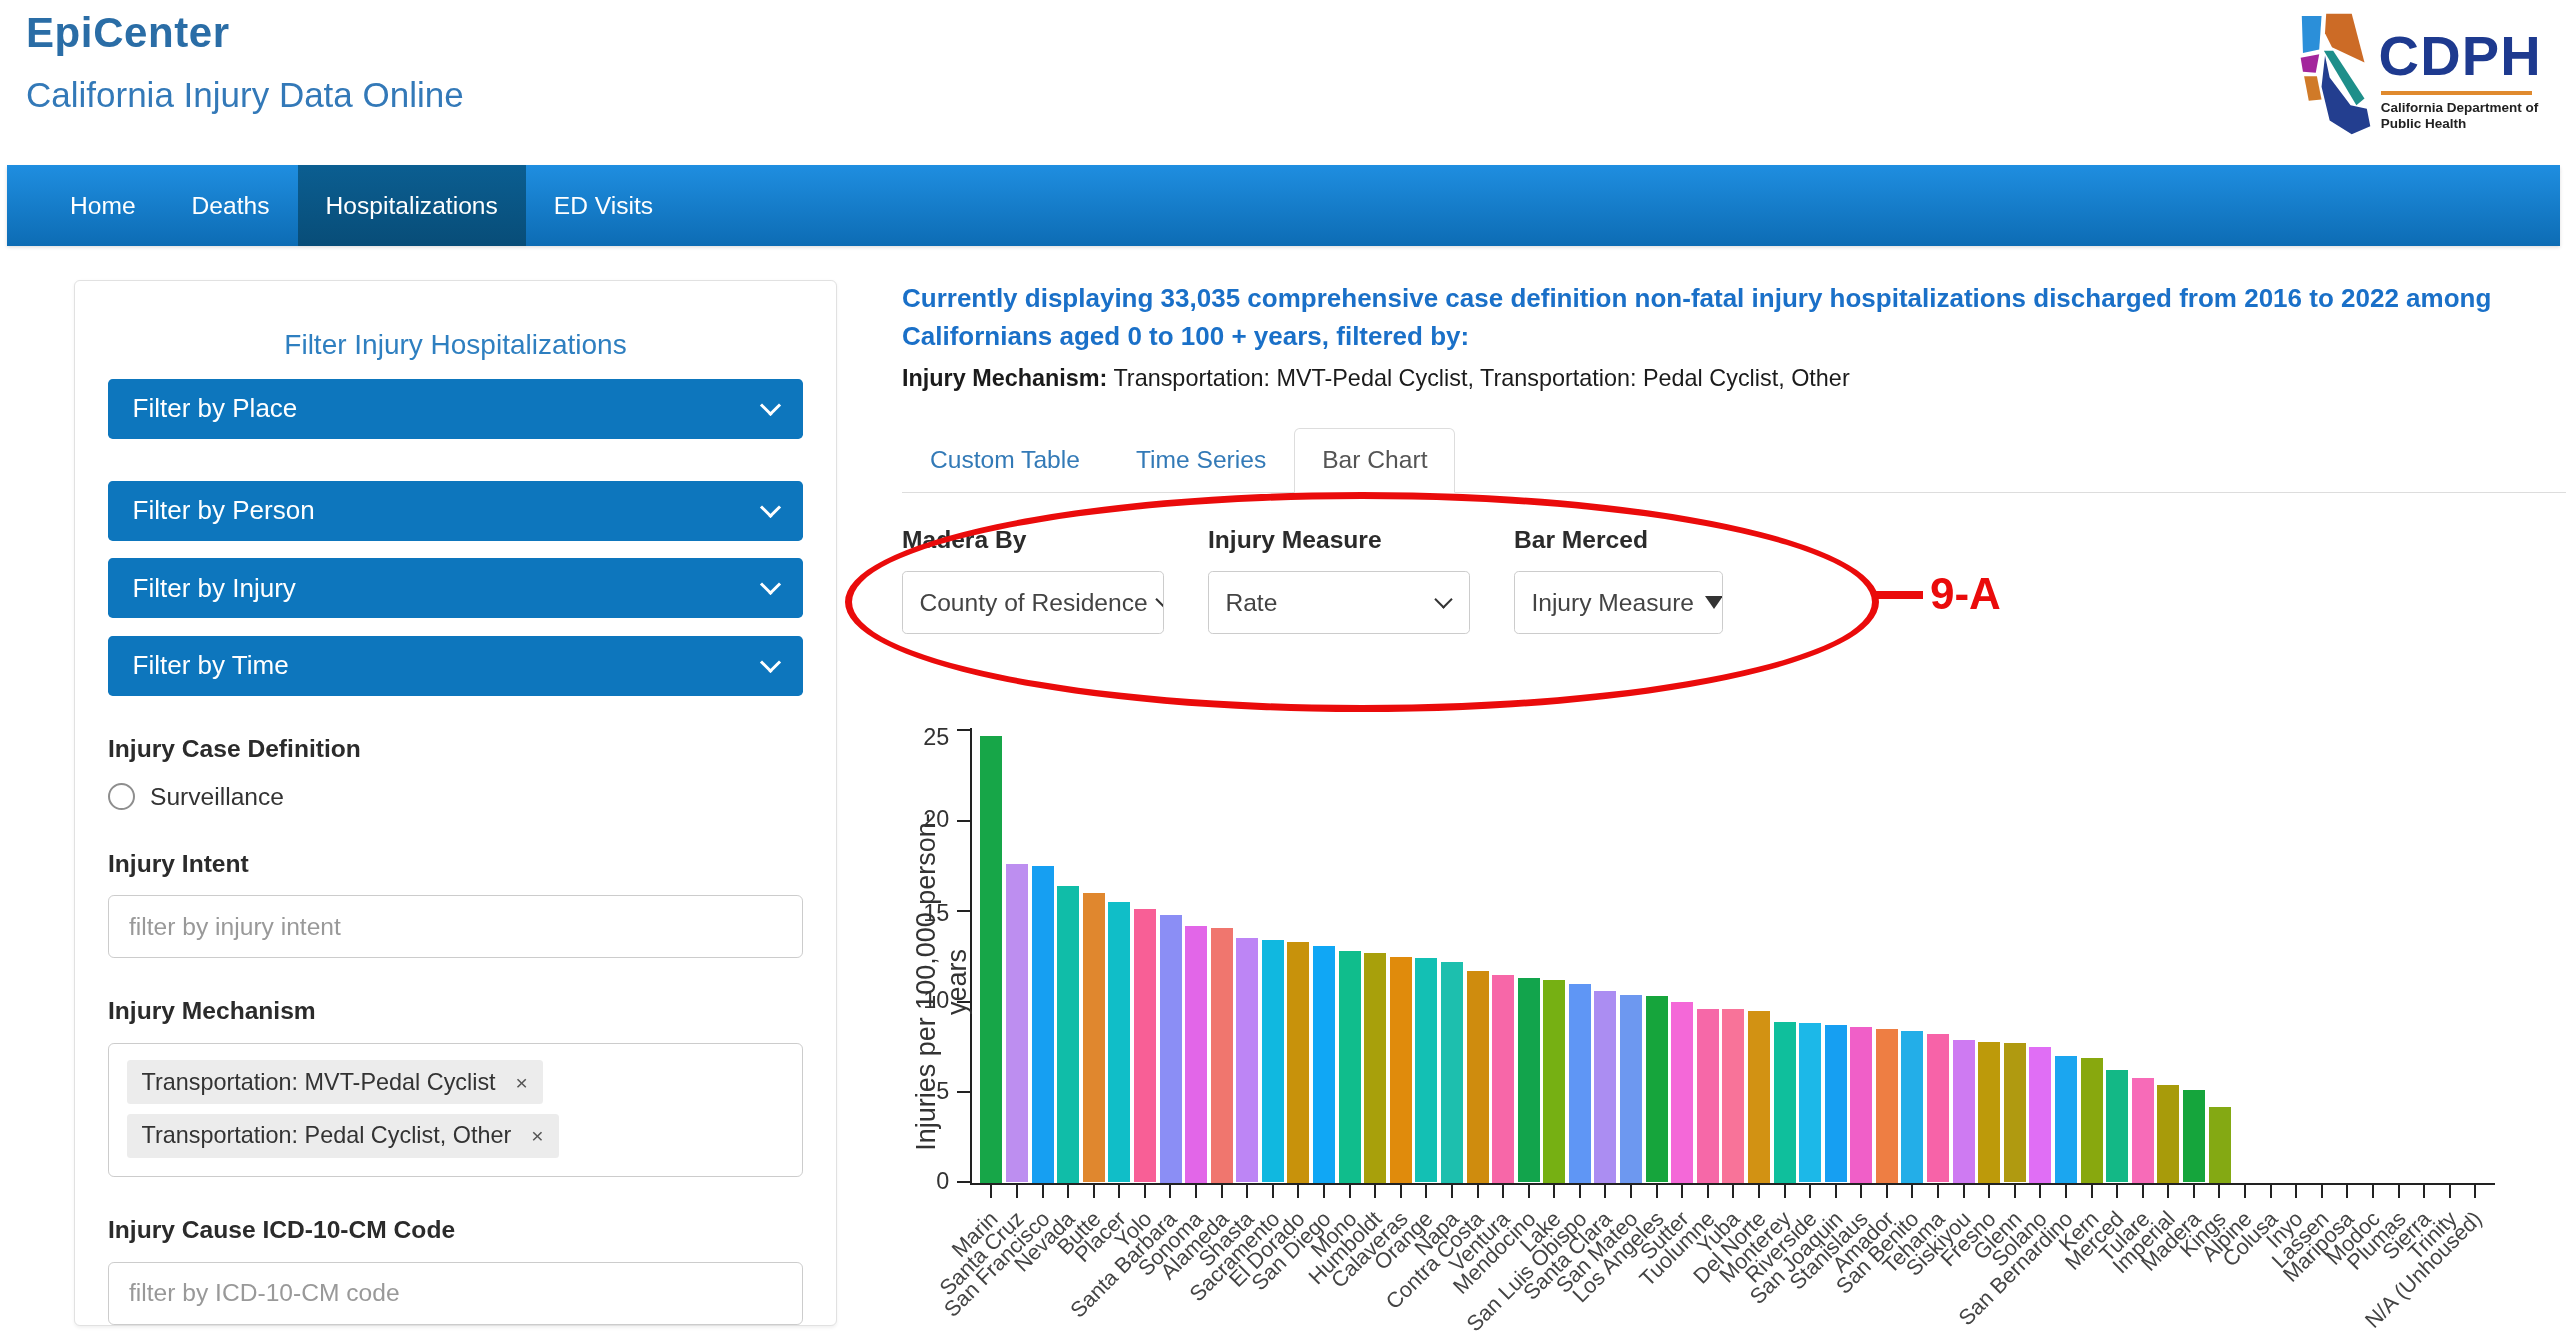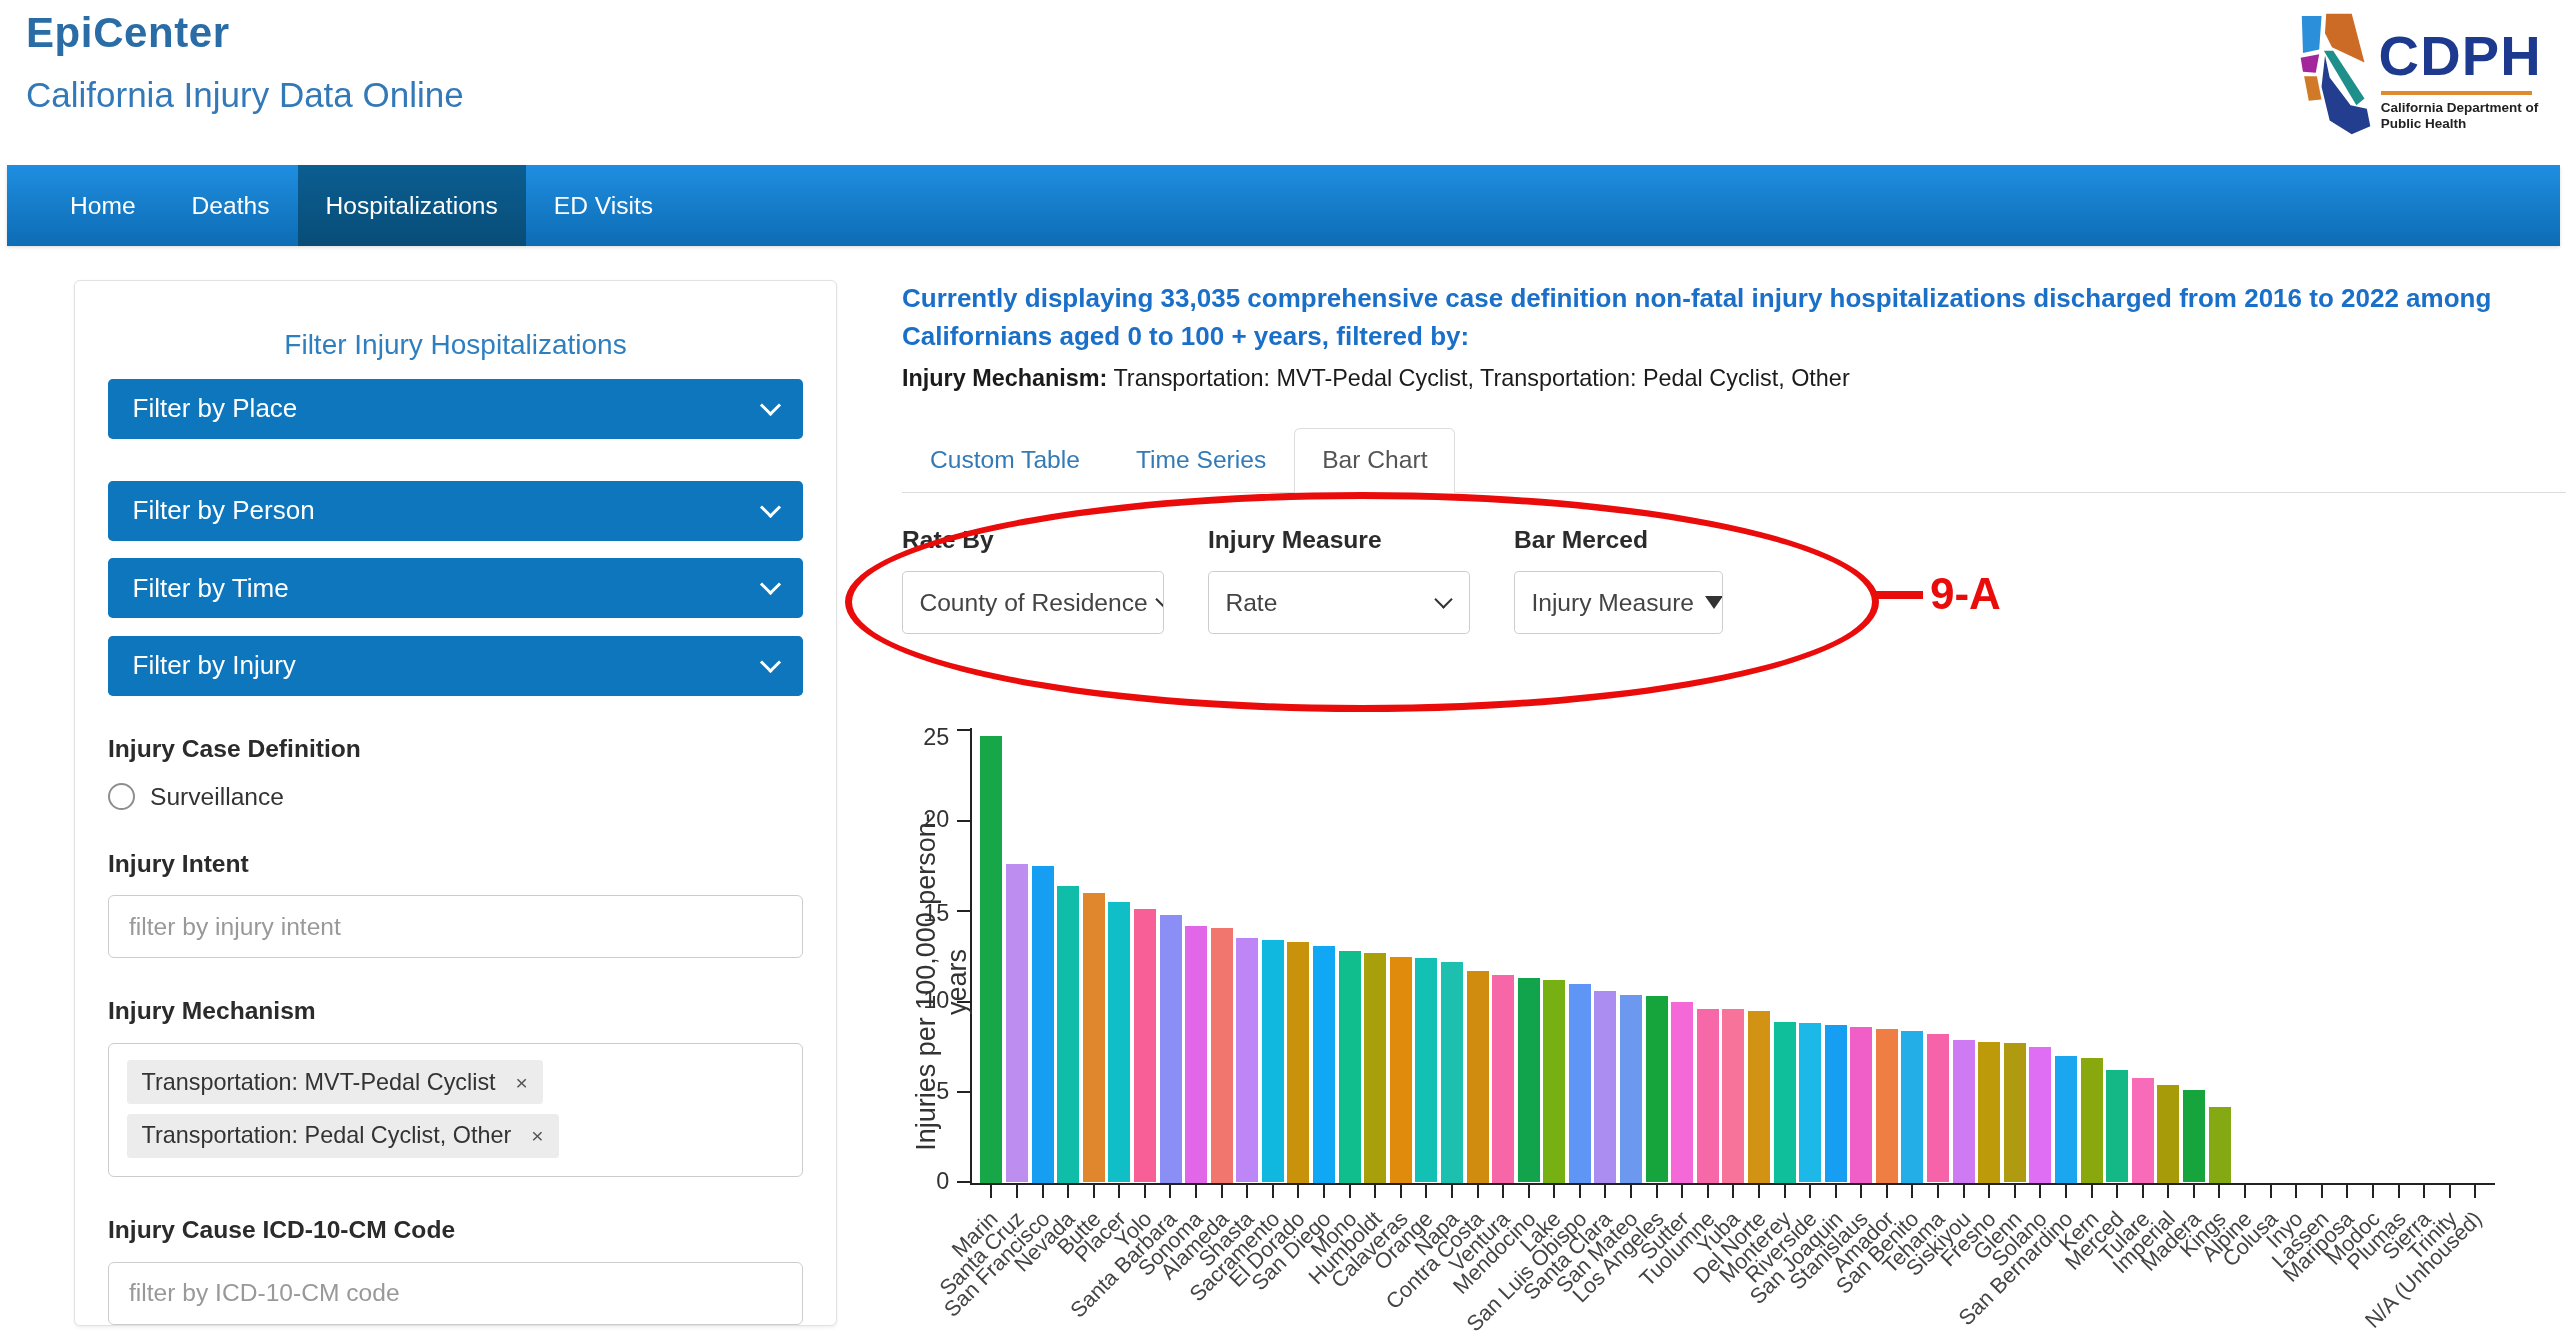--- a/index.html
+++ b/index.html
@@ -122,25 +122,25 @@
 
   <div class="acc">
     <span>Filter by Place</span>
     <span class="chev"></span>
   </div>
   <div class="acc first">
     <span>Filter by Person</span>
     <span class="chev"></span>
   </div>
   <div class="acc">
+    <span>Filter by Injury</span>
+    <span class="chev"></span>
+  </div>
+  <div class="acc">
     <span>Filter by Time</span>
-    <span class="chev"></span>
-  </div>
-  <div class="acc">
-    <span>Filter by Injury</span>
     <span class="chev"></span>
   </div>
 
   <div class="grp-label">Injury Case Definition</div>
   <div class="radio-row">
     <span class="radio"></span>
     <span class="radio-label">Surveillance</span>
   </div>
 
   <div class="grp-label">Injury Intent</div>
@@ -173,21 +173,21 @@
   </div>
 
   <div class="tabs">
     <div class="tab">Custom Table</div>
     <div class="tab">Time Series</div>
     <div class="tab active">Bar Chart</div>
   </div>
 
   <div class="controls">
     <div>
-      <div class="ctrl-label">Rate By</div>
+      <div class="ctrl-label">Madera By</div>
       <div class="select" style="width:262px;">
         <span>County of Residence</span>
         <span class="sel-chev"></span>
       </div>
     </div>
     <div>
       <div class="ctrl-label">Injury Measure</div>
       <div class="select" style="width:262px;">
         <span>Rate</span>
         <span class="sel-chev"></span>

